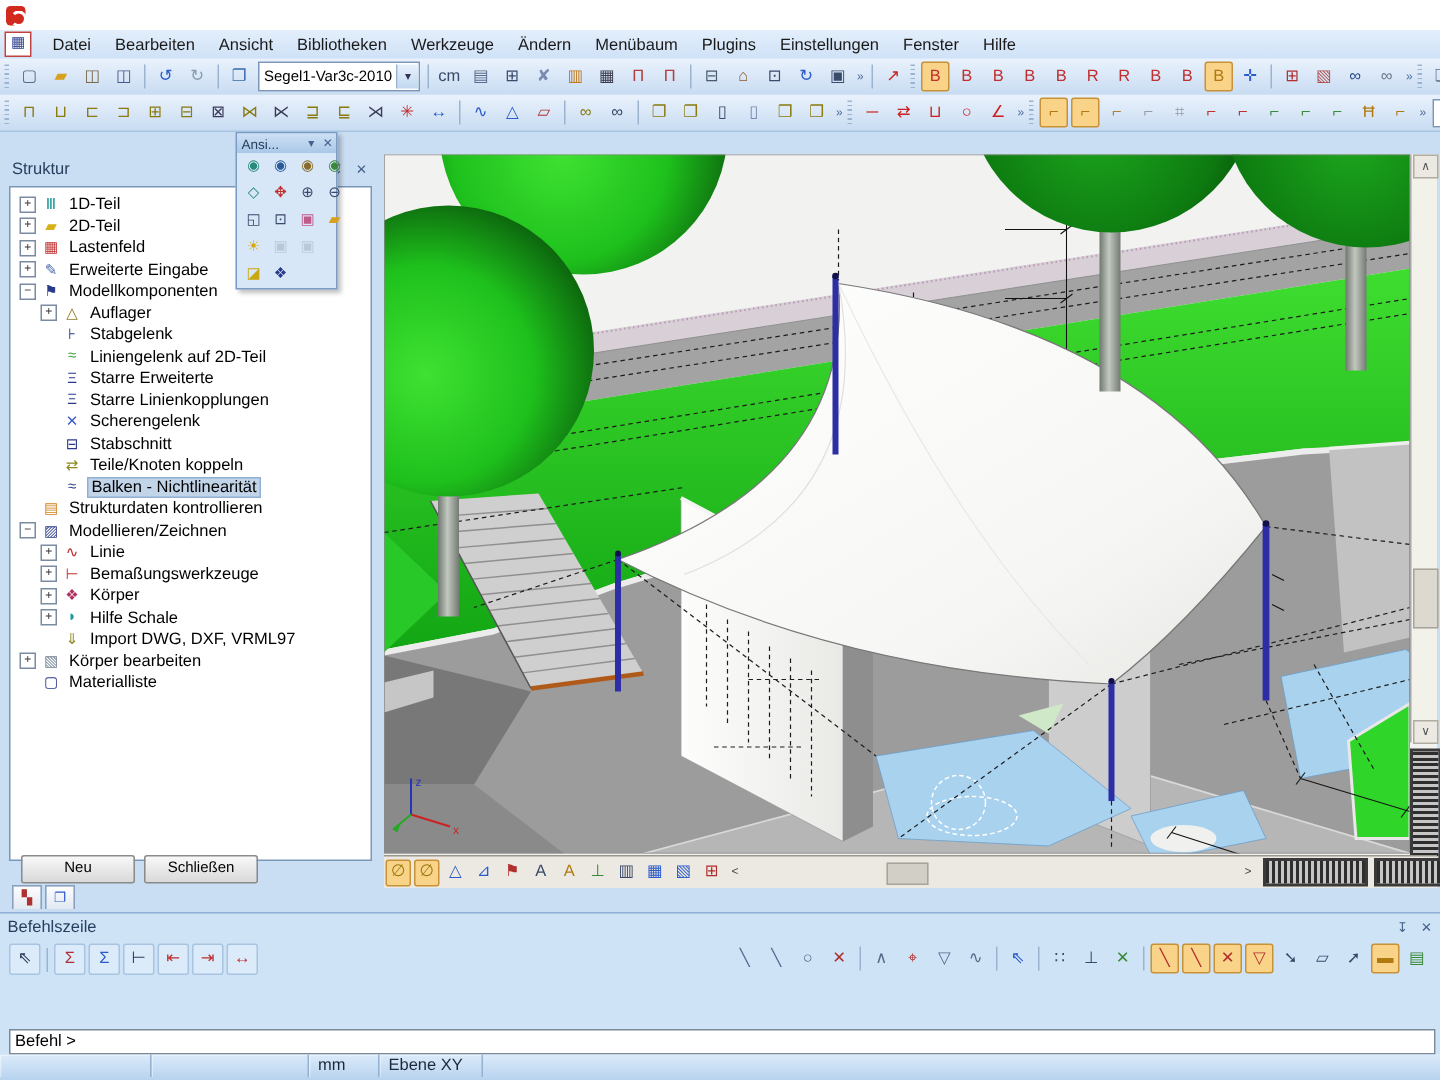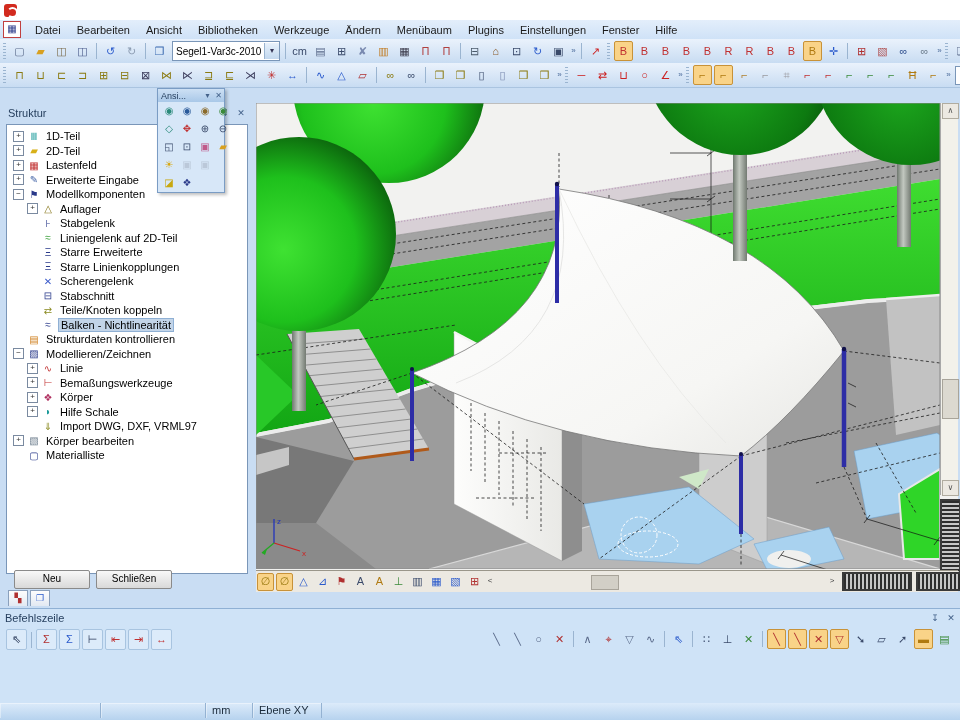--- a/index.html
+++ b/index.html
@@ -930,20 +930,21 @@
       <span class="tbtn">
         <span class="g" style="color: rgb(58, 74, 106);">➚</span>
       </span>
       <span class="tbtn hl">
         <span class="g" style="color: rgb(176, 122, 16);">▬</span>
       </span>
       <span class="tbtn">
         <span class="g" style="color: rgb(58, 138, 58);">▤</span>
       </span>
     </div>
+  <div id="befehl-input">Befehl &gt;</div>
 </div>
 
 <div id="statusbar" class="abs">
     <span class="scell" style="width: 88px;"></span>
     <span class="scell" style="width: 92px;"></span>
     <span class="scell" style="width: 34px;">mm</span>
     <span class="scell" style="width: 56px;">Ebene XY</span>
   </div>
 
 </body></html>

